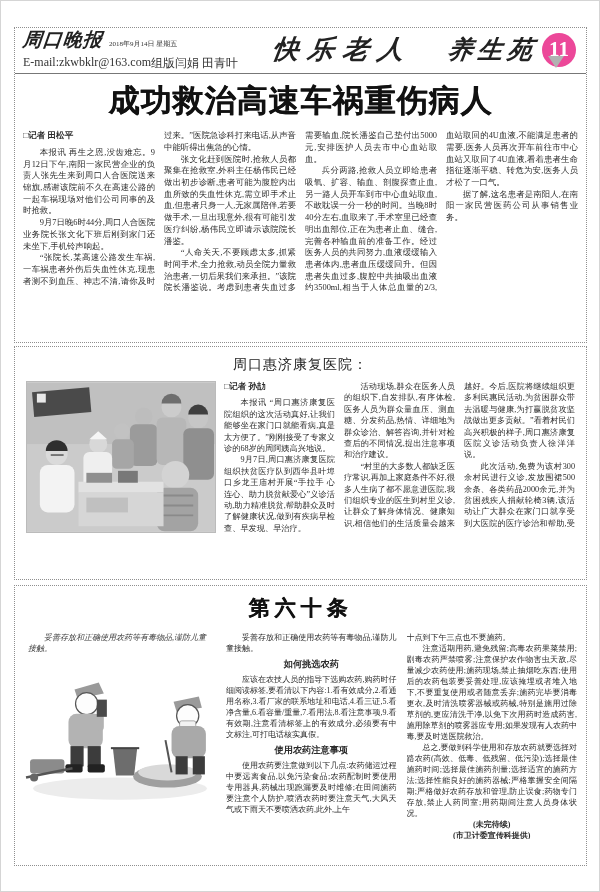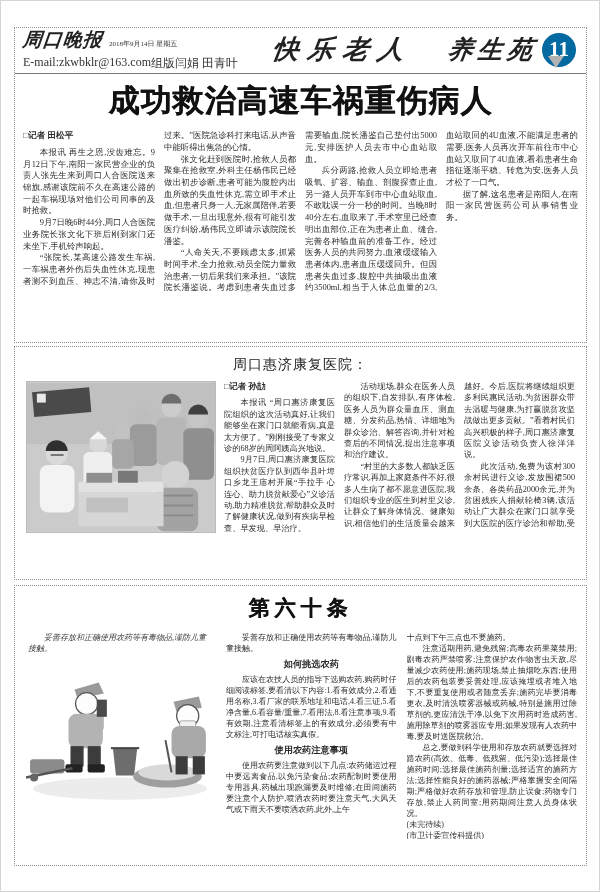--- a/index.html
+++ b/index.html
@@ -18,21 +18,21 @@
   .logo { font-size: 19px; font-weight: 900; font-style: italic; letter-spacing: 1px;
           transform: skewX(-6deg); white-space: nowrap; }
   .hdr-date { font-size: 7px; color: #333; white-space: nowrap; }
   .hdr-meta { font-size: 12px; color: #333; display: flex; gap: 0; white-space: nowrap; }
   .center-title { font-size: 26px; font-weight: 900; font-style: italic; letter-spacing: 9px;
                   transform: skewX(-8deg); white-space: nowrap; }
   .right-group { display: flex; align-items: center; gap: 4px; }
   .right-title { font-size: 25px; font-weight: 900; font-style: italic; letter-spacing: 5px;
                  transform: skewX(-8deg); white-space: nowrap; }
   .page-badge { position: relative; width: 34px; height: 34px; border-radius: 50%;
-                background: #0369a1; color: #fff; font-family: "Liberation Serif", serif;
+                background: #ec4899; color: #fff; font-family: "Liberation Serif", serif;
                 font-size: 21px; font-weight: bold; display: flex; align-items: center;
                 justify-content: center; flex: none; }
   .page-badge::after { content: ""; position: absolute; bottom: -9px; left: 6px;
                 width: 0; height: 0; border: 8px solid transparent; border-top: 12px solid #b2b2b2; }
 
   
   .art1 { padding: 8px 8px 0; }
   .headline { text-align: center; font-weight: 900; line-height: 1.2; color: #111;
               text-shadow: 0.4px 0 0 currentColor; }
   .headline .l1 { font-size: 29px; letter-spacing: 2px; }
@@ -65,21 +65,21 @@
                 margin: 2px 0 10px; color: #111; text-shadow: 0.4px 0 0 currentColor; }
   .sec3-body { display: flex; gap: 10px; }
   .illustration { width: 192px; flex: none; }
   .ill-caption { font-size: 8px; font-style: italic; color: #3a3a3a; line-height: 1.35;
                  text-indent: 2em; padding: 1px 4px 3px; }
   .illustration svg { display: block; width: 100%; height: 152px; }
   .sec3-col { flex: 1; height: 207px; overflow: hidden; font-size: 8px; line-height: 11px;
               text-align: justify; color: #2c2c2c; }
   .subhead { font-weight: bold; text-align: center; font-size: 9.2px; margin: 5px 0 4px;
              text-indent: 0; }
-  .tail { text-align: left; font-weight: normal; }
+  .tail { text-align: center; font-weight: bold; }
 </style>
 </head>
 <body>
 
 <div class="page">
   <div class="sheet">
 
     <div class="box box1">
       <div class="hdr">
         <div class="masthead-block">

